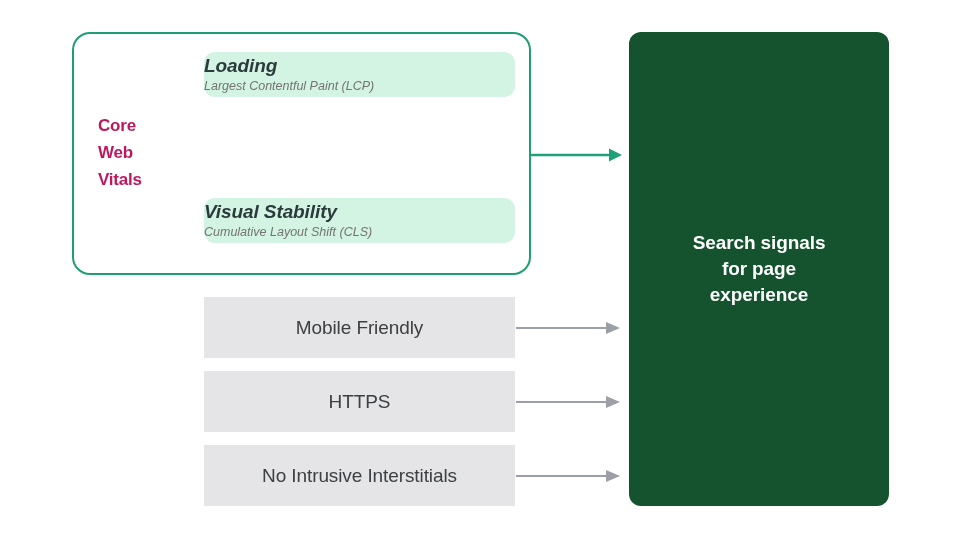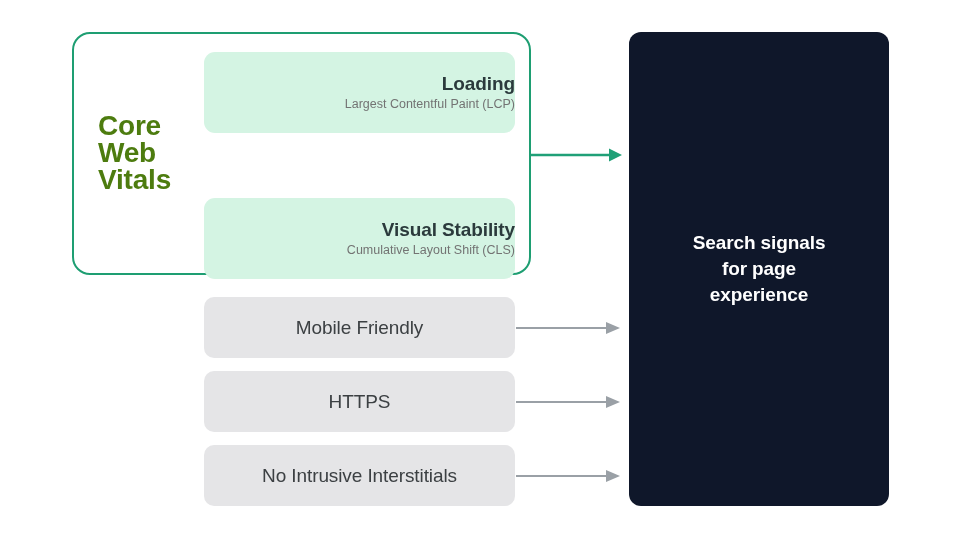--- a/index.html
+++ b/index.html
@@ -31,39 +31,40 @@
     border: 2px solid #1E9E72;
     border-radius: 18px;
     background: transparent;
   }
   .cwv-label {
     position: absolute;
     left: 98px;
     top: 112px;
     width: 90px;
     text-align: left;
-    color: #4d7c0f;
+    color: #be185d;
     font-weight: bold;
-    font-size: 28px;
+    font-size: 17px;
     line-height: 27px;
     letter-spacing: -0.2px;
   }
 
   
   .vital-card {
     position: absolute;
     left: 204px;
     width: 311px;
-    height: 81px;
+    height: 45px;
     background: #D4F4E3;
     border-radius: 11px;
     display: flex;
     flex-direction: column;
-    align-items: flex-end;
+    align-items: flex-start;
     justify-content: center;
+    font-style: italic;
   }
   .vital-card.v0 { top: 52px; }
   .vital-card.v1 { top: 124px; }
   .vital-card.v2 { top: 198px; }
 
   .vital-title {
     color: #2B3A3C;
     font-size: 19px;
     font-weight: bold;
     letter-spacing: -0.1px;
@@ -77,21 +78,21 @@
     margin-top: 1px;
   }
 
   
   .gray-card {
     position: absolute;
     left: 204px;
     width: 311px;
     height: 61px;
     background: #E5E5E7;
-    border-radius: 10px;
+    border-radius: 0;
     display: flex;
     align-items: center;
     justify-content: center;
   }
   .gray-card.g0 { top: 297px; }
   .gray-card.g1 { top: 371px; }
   .gray-card.g2 { top: 445px; }
   .gray-label {
     color: #3C4043;
     font-size: 19px;
@@ -99,21 +100,21 @@
     letter-spacing: -0.1px;
   }
 
   
   .blue-panel {
     position: absolute;
     left: 629px;
     top: 32px;
     width: 260px;
     height: 474px;
-    background: #0f172a;
+    background: #14532d;
     border-radius: 12px;
     display: flex;
     align-items: center;
     justify-content: center;
   }
   .blue-text {
     color: #ffffff;
     font-size: 19px;
     font-weight: bold;
     text-align: center;

